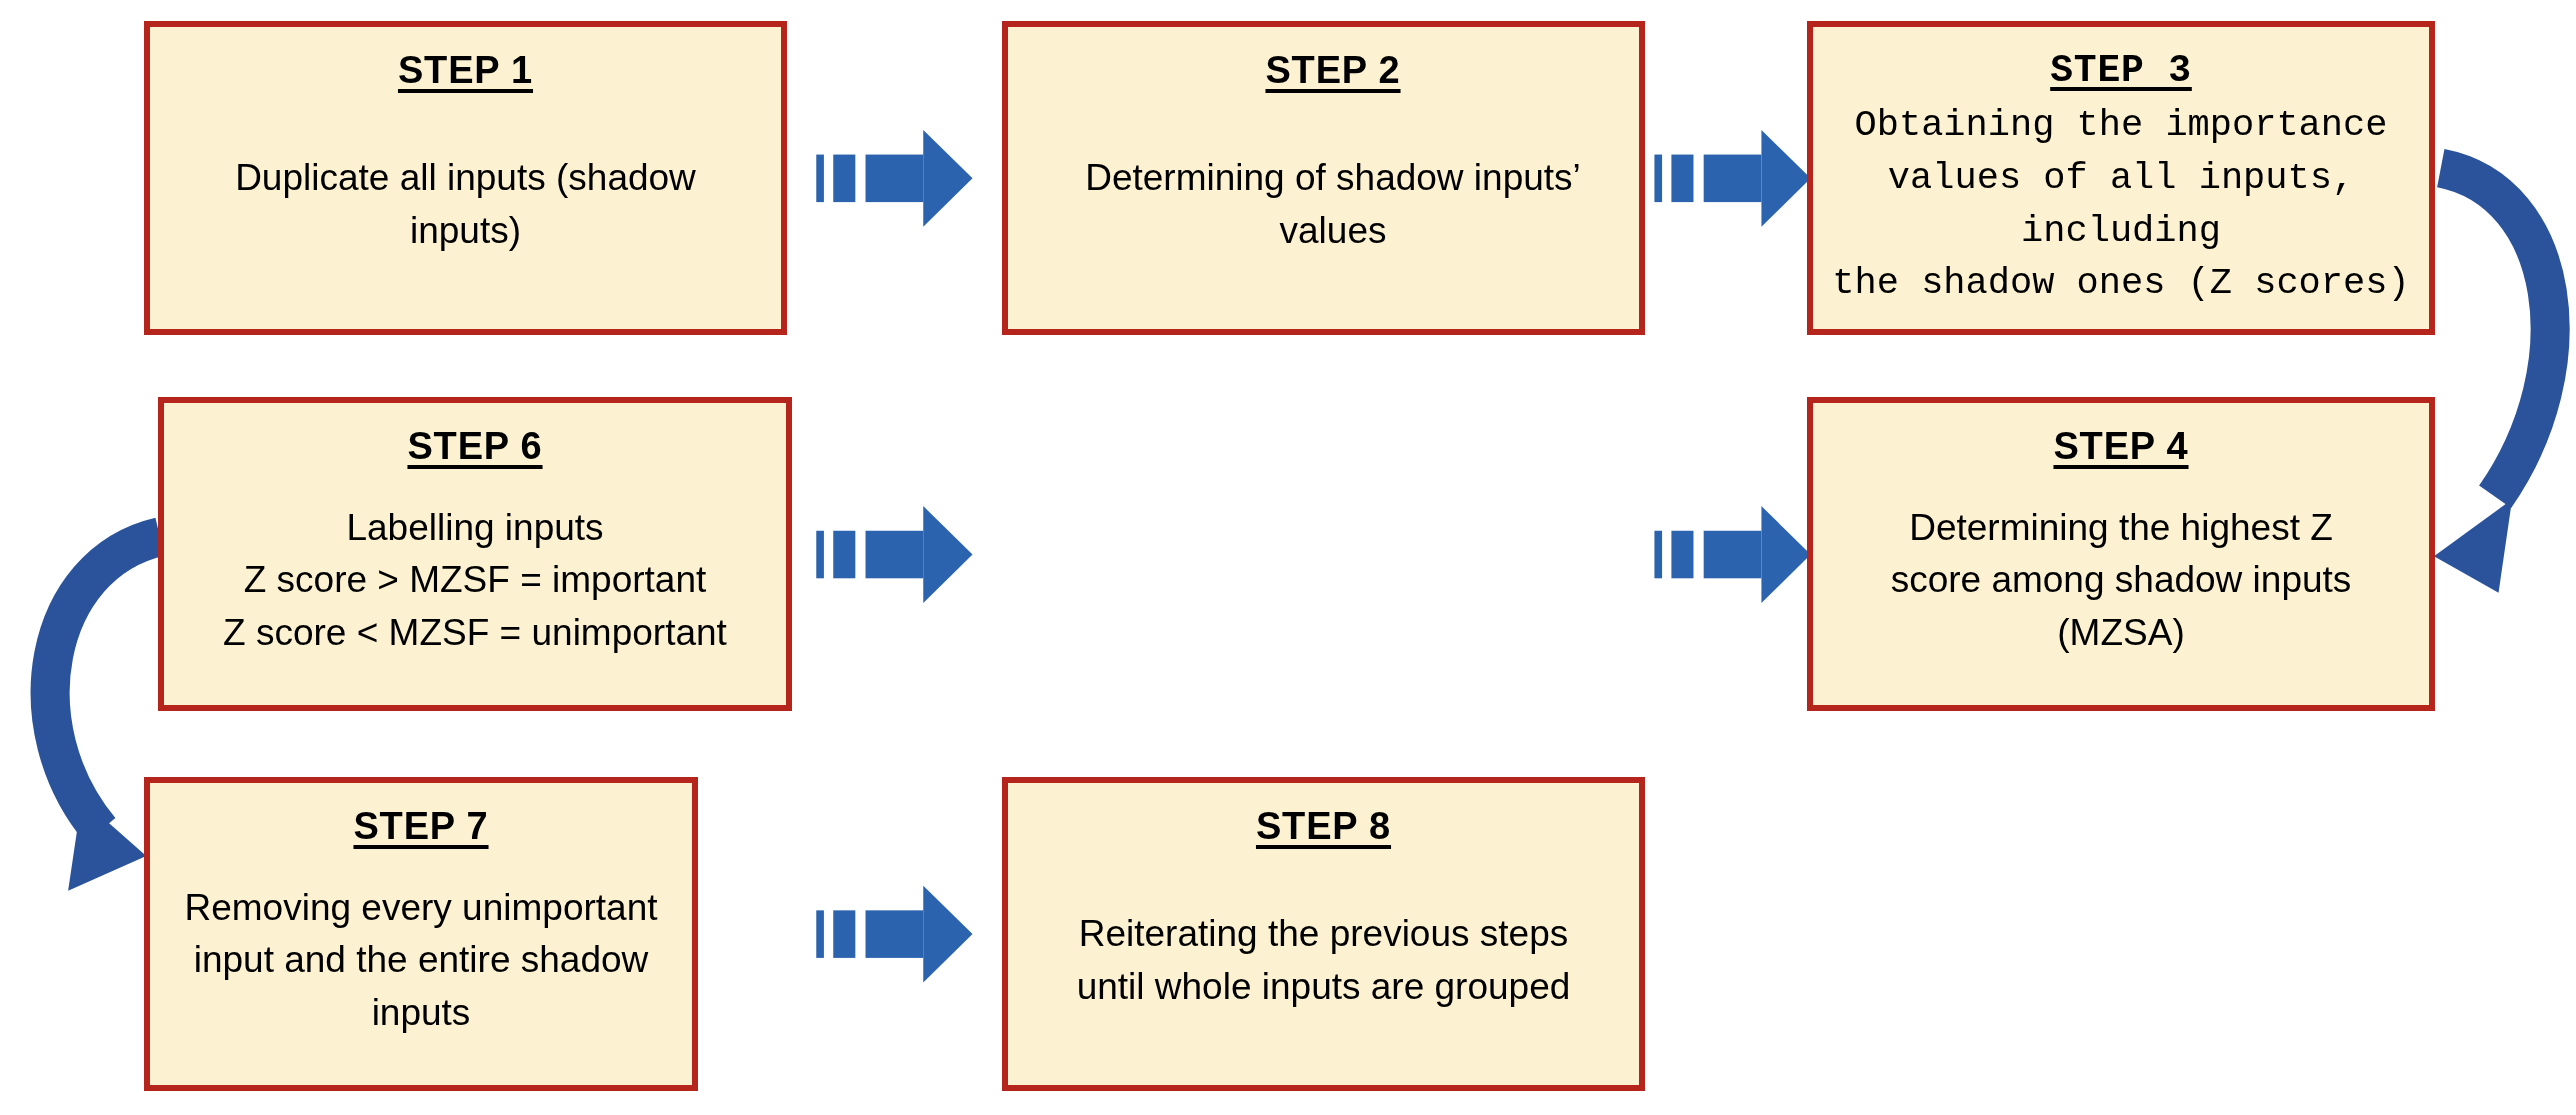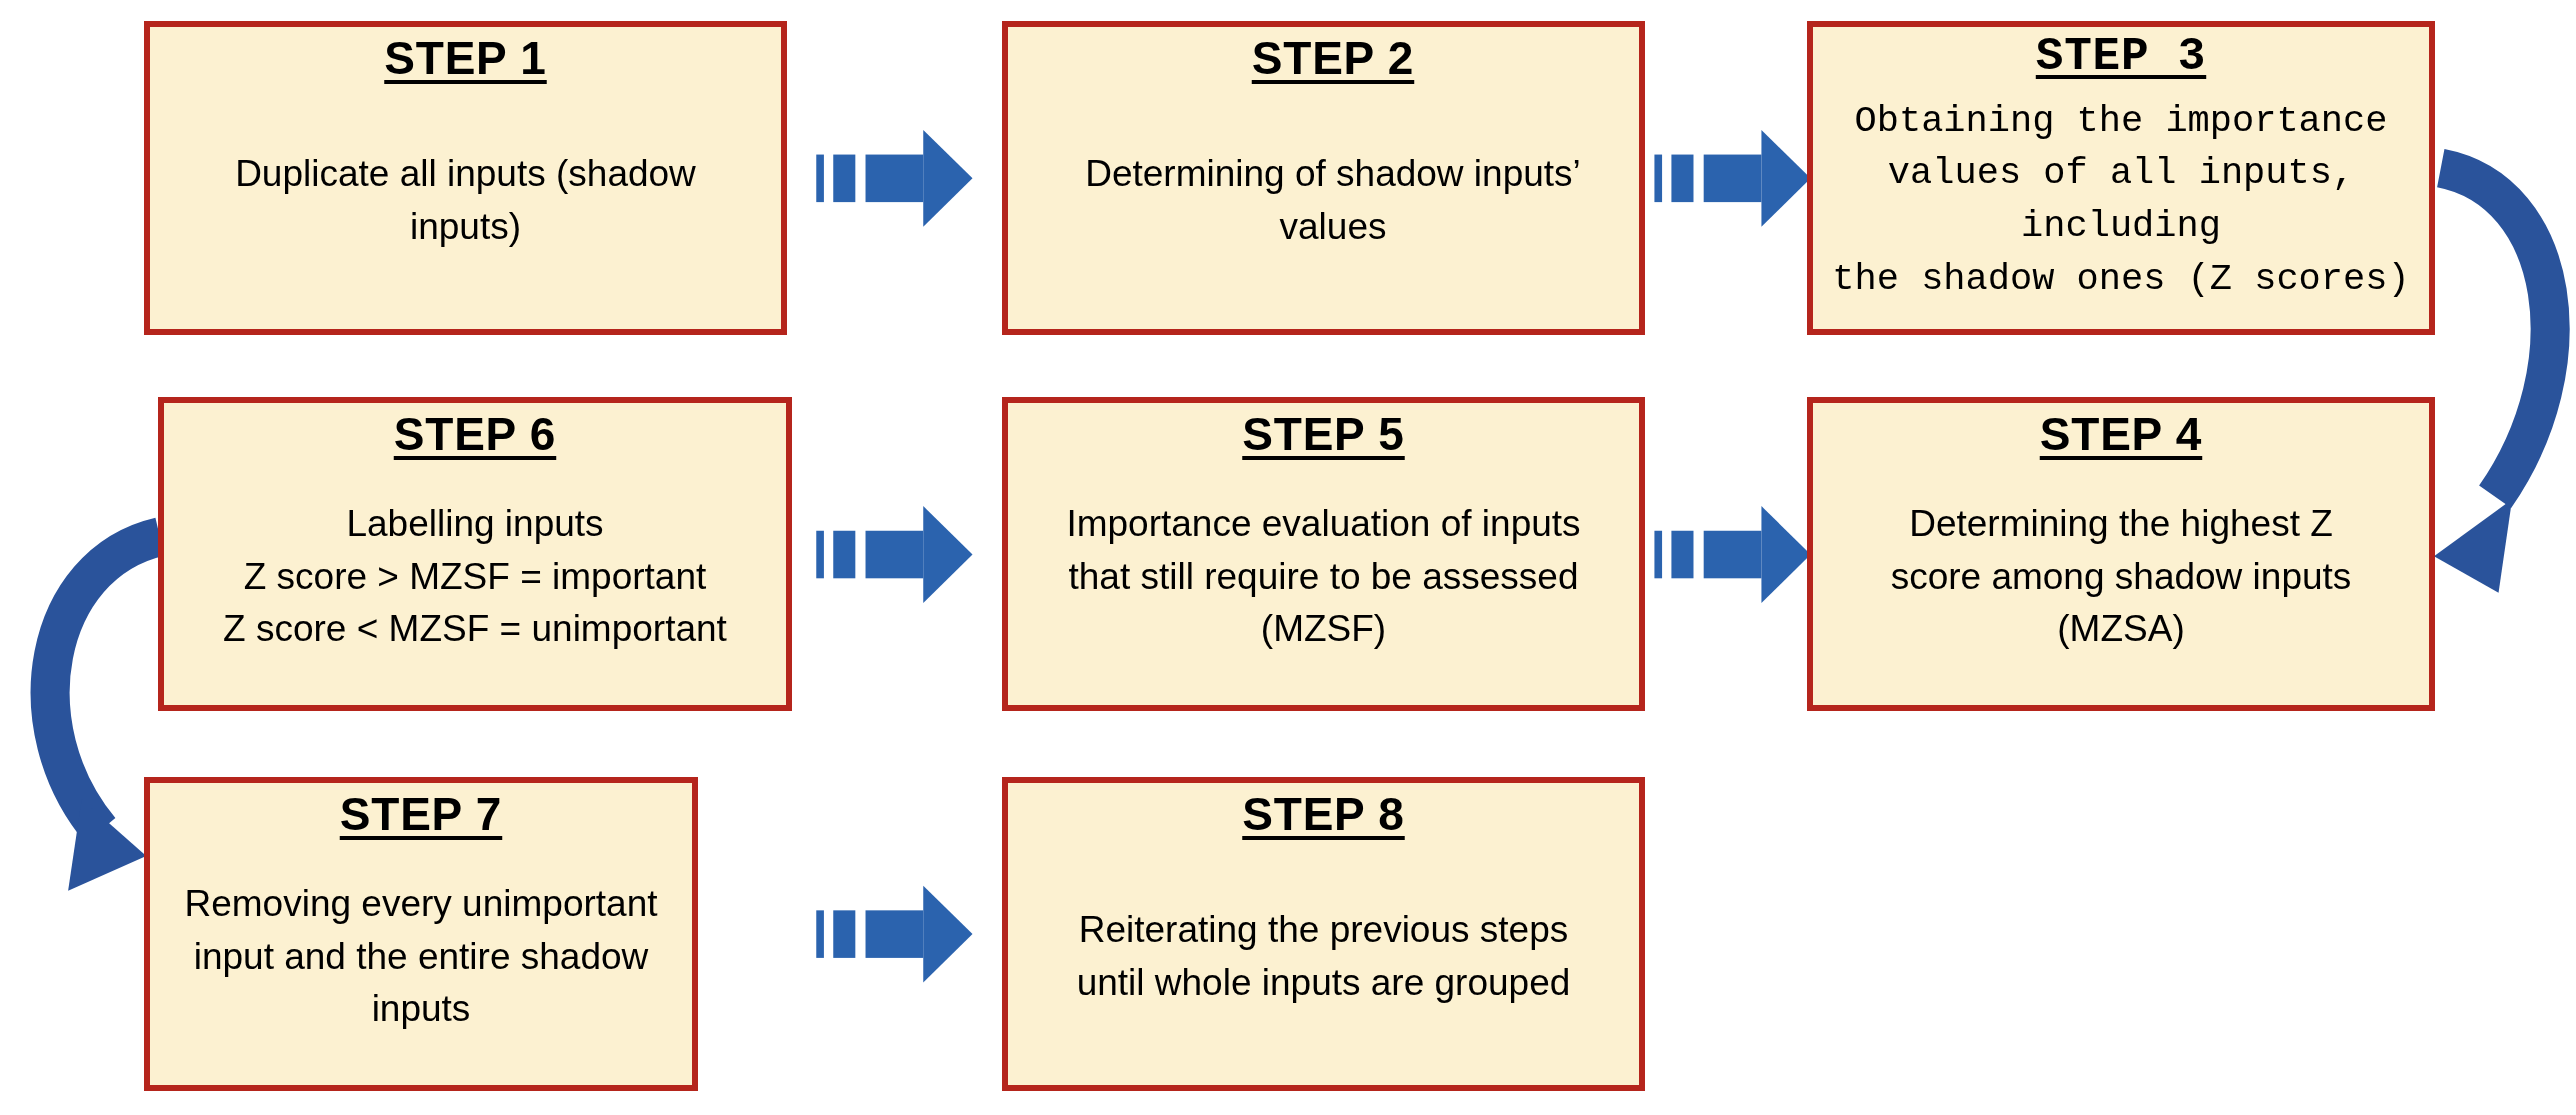--- a/index.html
+++ b/index.html
@@ -26,22 +26,22 @@
     position:absolute;
     box-sizing:border-box;
     background:var(--box-fill);
     border:6px solid var(--box-border);
     display:flex;
     flex-direction:column;
     align-items:center;
     color:var(--text);
   }
   .step-title{
-    margin-top:4px;
-    font-size:46px;
+    margin-top:22px;
+    font-size:38px;
     font-weight:bold;
     text-decoration:underline;
     text-underline-offset:6px;
     text-decoration-thickness:4.2px;
     letter-spacing:0.8px;
     text-align:center;
   }
   .step-body{
     flex:1;
     display:flex;
@@ -114,26 +114,20 @@
 the shadow ones (Z scores)</div>
   </div>
 
   <div class="step-box b6">
     <div class="step-title">STEP 6</div>
     <div class="step-body">Labelling inputs
 Z score &gt; MZSF = important
 Z score &lt; MZSF = unimportant</div>
   </div>
 
-  <div class="step-box b5">
-    <div class="step-title">STEP 5</div>
-    <div class="step-body">Importance evaluation of inputs
-that still require to be assessed
-(MZSF)</div>
-  </div>
 
   <div class="step-box b4">
     <div class="step-title">STEP 4</div>
     <div class="step-body">Determining the highest Z
 score among shadow inputs
 (MZSA)</div>
   </div>
 
   <div class="step-box b7">
     <div class="step-title">STEP 7</div>

